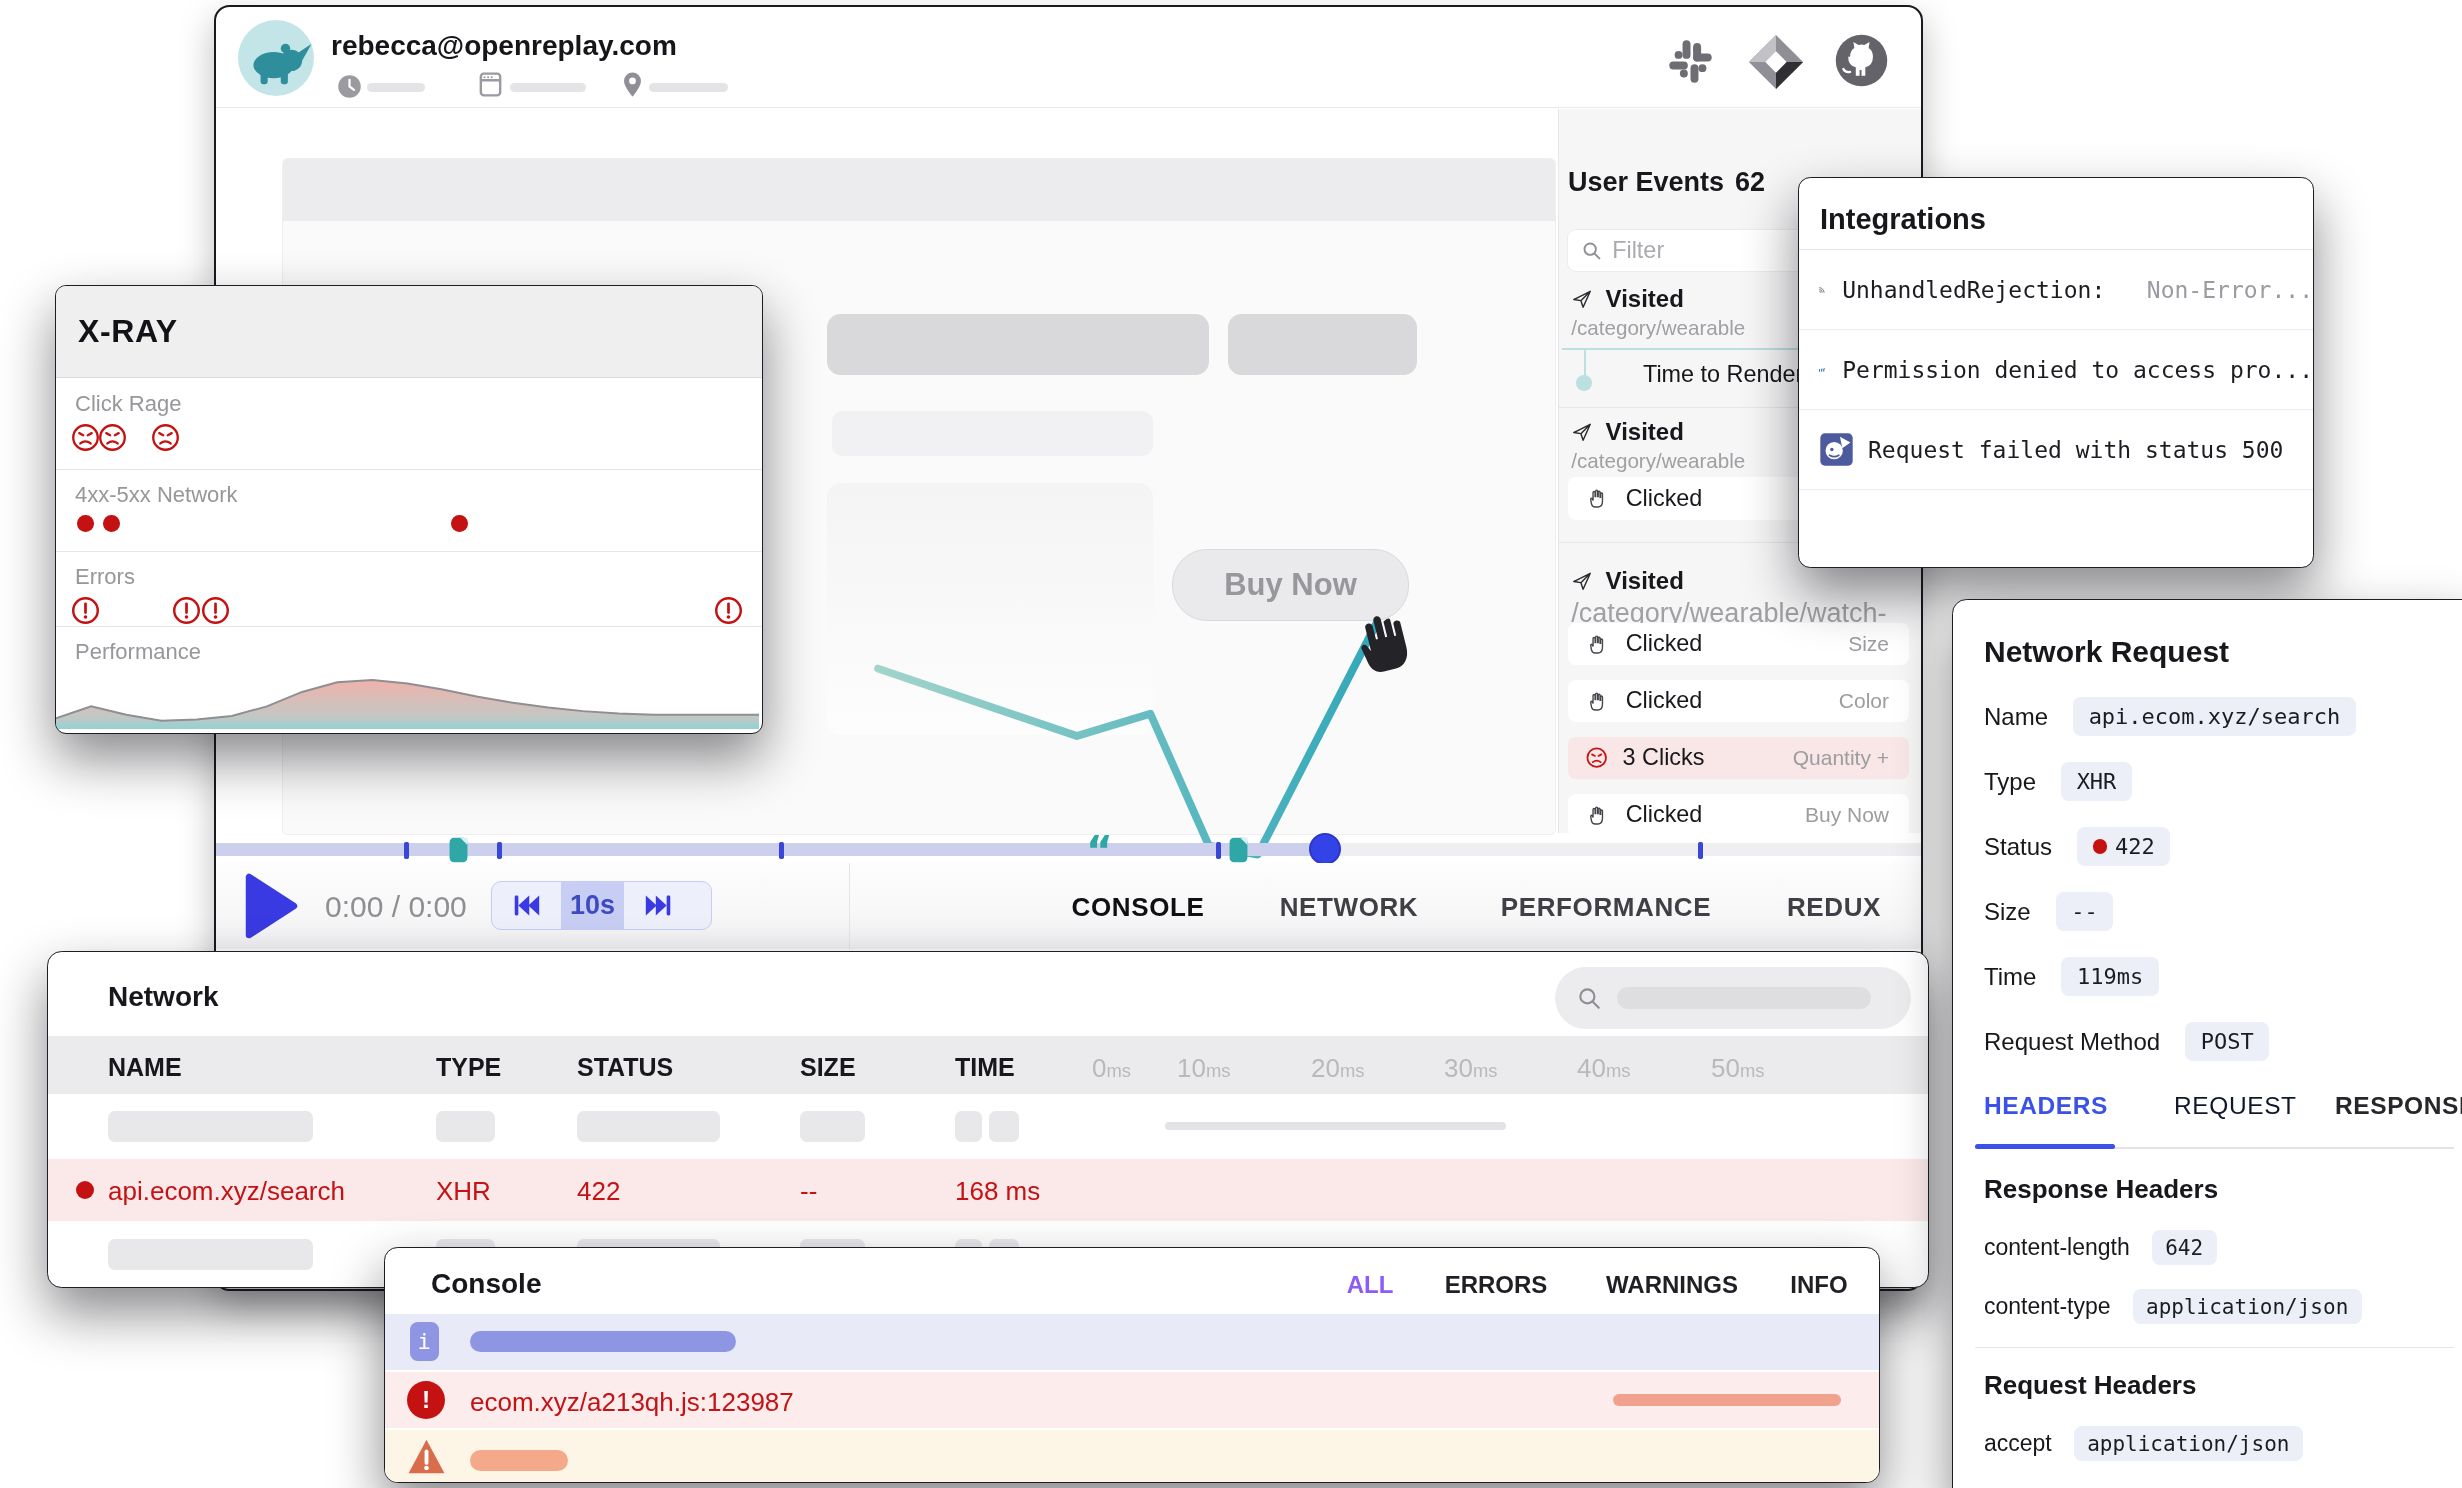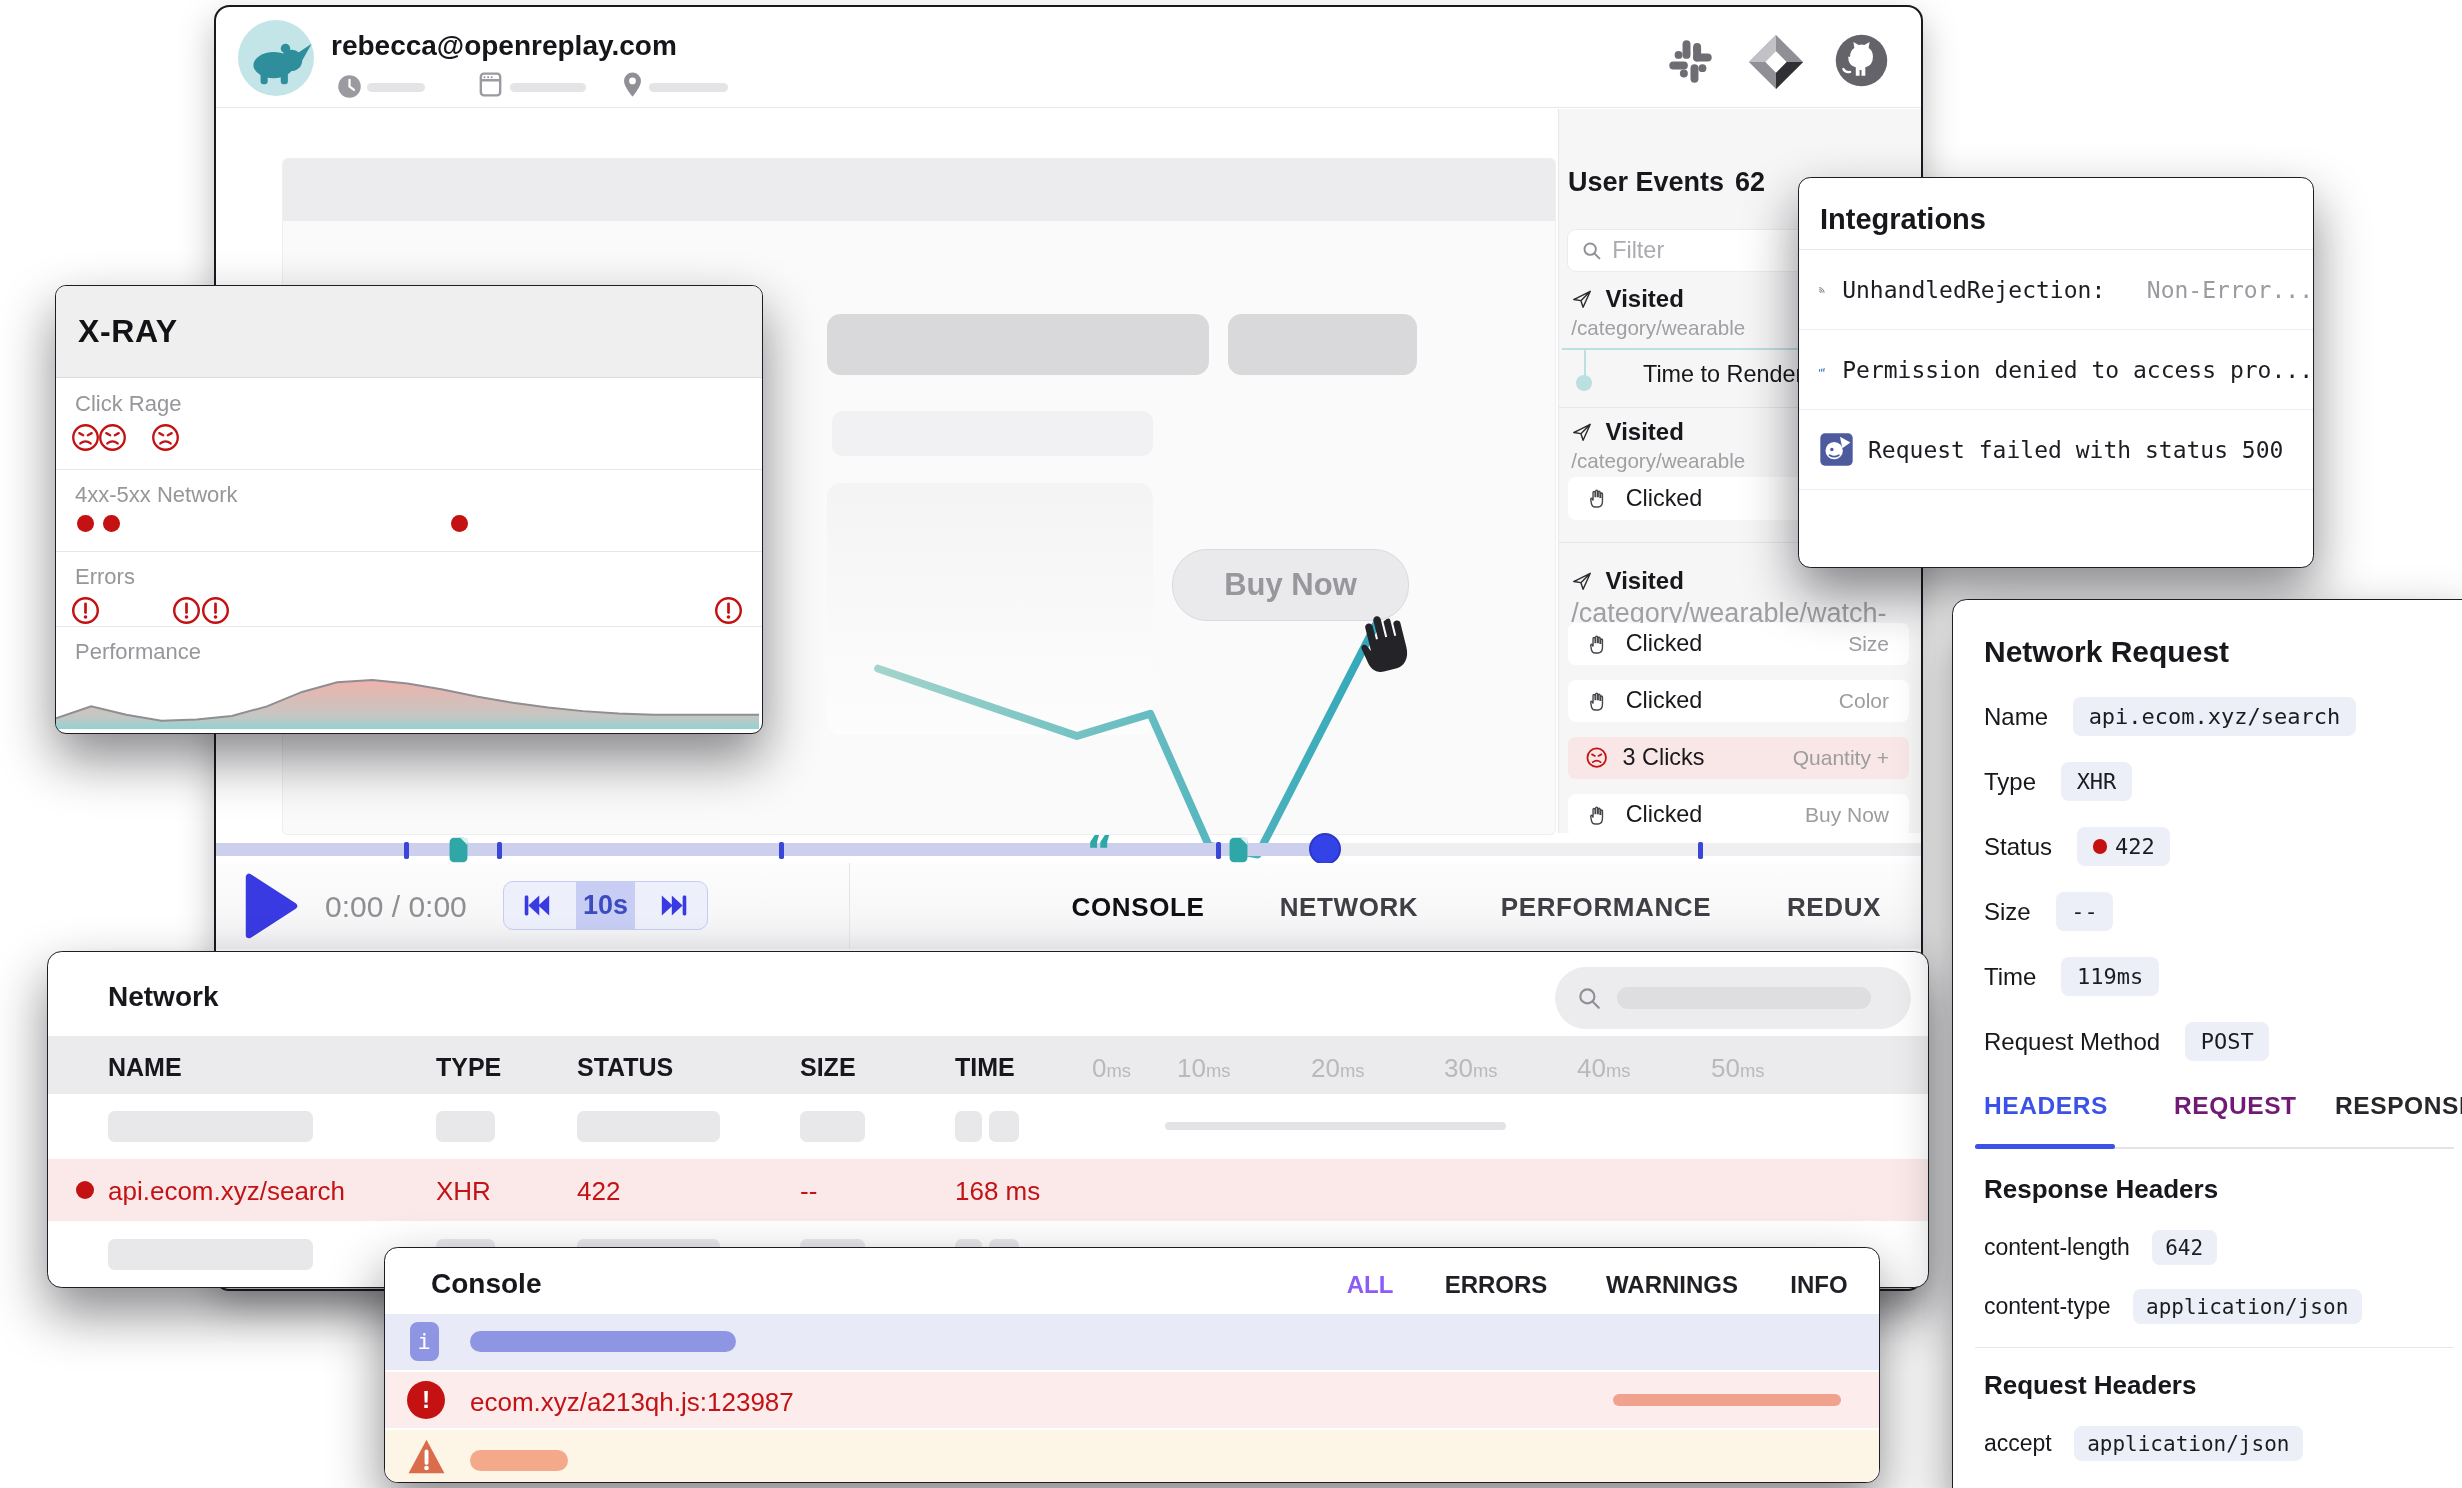--- a/index.html
+++ b/index.html
@@ -223,21 +223,21 @@
       </svg>
       <div class="abs" style="left:870px;top:-9px;font-size:41px;font-weight:700;color:#2fa7a7;font-family:'DejaVu Sans',sans-serif;">“</div>
       <div class="abs" style="left:1093px;top:-2.8px;width:32px;height:32px;border-radius:50%;background:#3443e8;border:2.2px solid #2b37c9;box-sizing:border-box;"></div>
     </div>
 
     <div class="abs" style="left:0;top:856px;width:1705px;height:86px;background:linear-gradient(#fdfdfd,#f3f3f5);">
       <svg class="abs" viewBox="0 0 80 100" style="left:29px;top:10px;width:53px;height:66px;">
         <polygon points="6,6 6,94 74,50" fill="#3a3ae2" stroke="#3a3ae2" stroke-width="10" stroke-linejoin="round"></polygon>
       </svg>
       <div class="abs" style="left:109px;top:27px;font-size:30px;color:#8e8e93;">0:00 / 0:00</div>
-      <div class="abs" style="left:287px;top:18px;width:205px;height:49px;border:1.7px solid #c6ccf4;background:#edeffb;border-radius:10px;display:flex;overflow:hidden;box-sizing:border-box;gap:8px;">
+      <div class="abs" style="left:275px;top:18px;width:221px;height:49px;border:1.7px solid #c6ccf4;background:#edeffb;border-radius:10px;display:flex;overflow:hidden;box-sizing:border-box;">
         <div style="width:69px;display:flex;align-items:center;justify-content:center;">
           <svg viewBox="0 0 64 64" style="width:29px;height:29px;">
             <rect x="6" y="10" width="8" height="44" rx="3" fill="#3a3ae2"></rect>
             <polygon points="36,32 60,10 60,54" fill="#3a3ae2"></polygon>
             <polygon points="14,32 38,10 38,54" fill="#3a3ae2"></polygon>
           </svg>
         </div>
         <div style="width:63px;background:#c7cdf3;display:flex;align-items:center;justify-content:center;">
           <span style="font-size:27px;font-weight:700;color:#3d4bc0;">10s</span>
         </div>
@@ -466,21 +466,21 @@
         <span style="font-size:24px;">Time</span>
         <span class="chip">119ms</span>
       </div>
       <div style="height:65px;display:flex;align-items:center;gap:25px;">
         <span style="font-size:24px;">Request Method</span>
         <span class="chip">POST</span>
       </div>
     </div>
 
     <span class="abs" style="left:31px;top:492px;font-size:24.5px;font-weight:600;letter-spacing:0.6px;color:#3b51e8;">HEADERS</span>
-    <span class="abs" style="left:221px;top:492px;font-size:24.5px;font-weight:700;letter-spacing:0.6px;color:#701a75;">REQUEST</span>
+    <span class="abs" style="left:221px;top:492px;font-size:24.5px;font-weight:400;letter-spacing:0.6px;color:#0f172a;">REQUEST</span>
     <span class="abs" style="left:382px;top:492px;font-size:24.5px;font-weight:600;letter-spacing:0.6px;color:#26262b;">RESPONSE</span>
     <div class="abs" style="left:22px;top:547px;width:479px;height:1.7px;background:#e3e3e5;"></div>
     <div class="abs" style="left:22px;top:544px;width:140px;height:5px;border-radius:2.8px;background:#3b51e8;"></div>
 
     <span class="abs" style="left:31px;top:574px;font-size:26px;font-weight:700;">Response Headers</span>
     <div class="abs" style="left:31px;top:625px;height:45px;display:flex;align-items:center;gap:22px;">
       <span style="font-size:23px;">content-length</span>
       <span class="chip" style="font-size:21px;padding:5.6px 13.4px;">642</span>
     </div>
     <div class="abs" style="left:31px;top:684px;height:45px;display:flex;align-items:center;gap:22px;">

